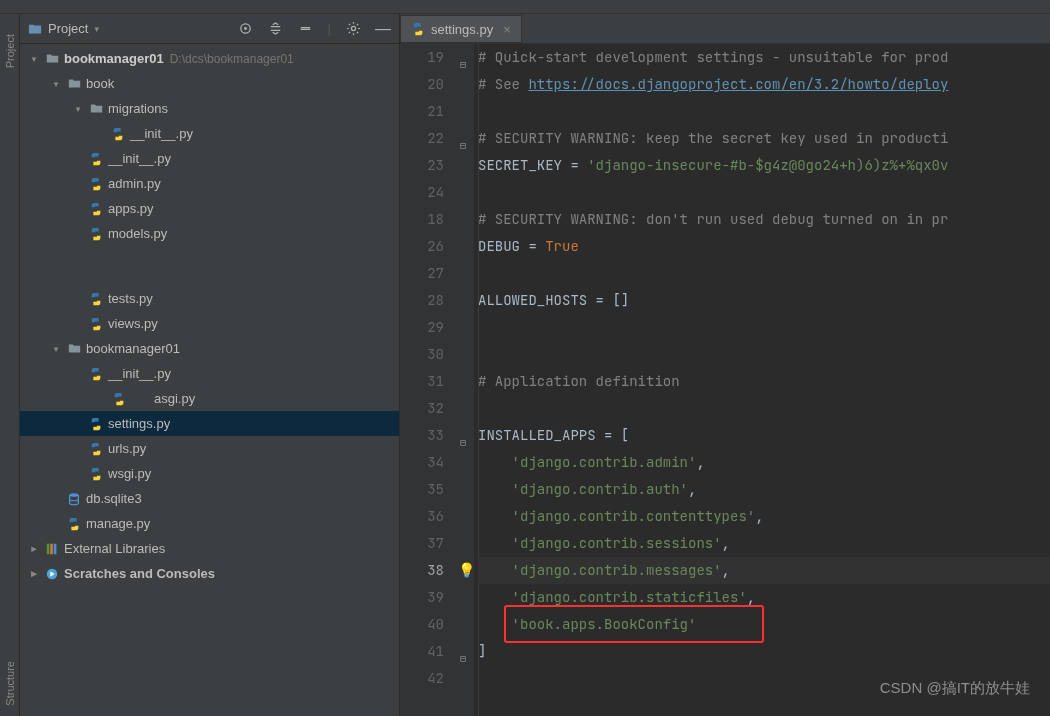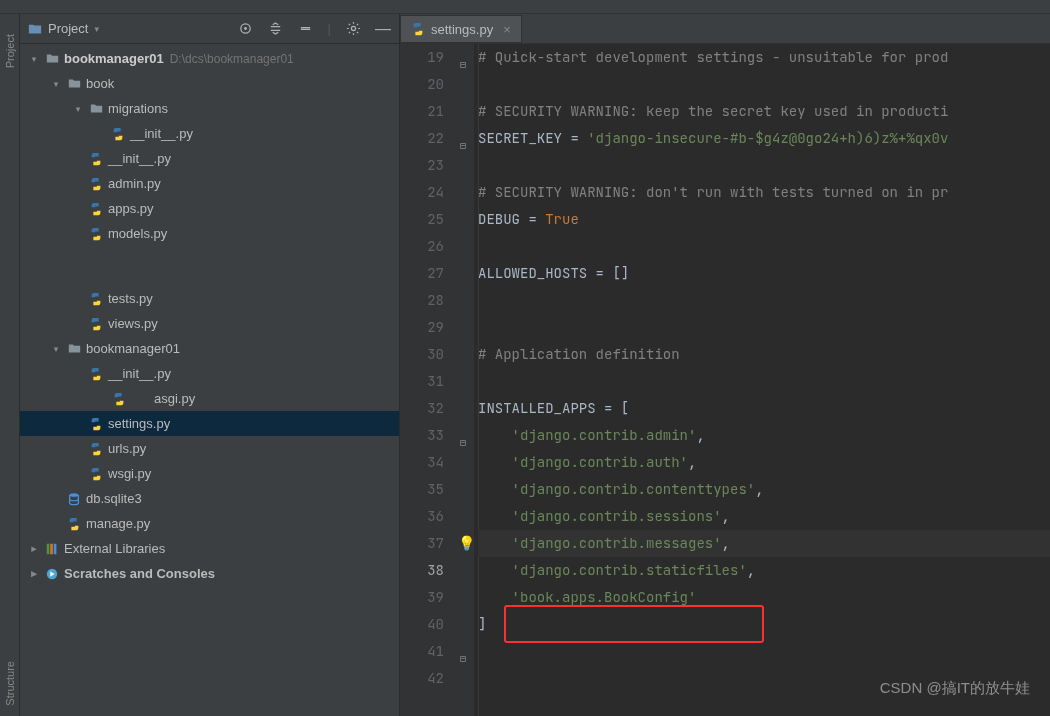--- a/index.html
+++ b/index.html
@@ -322,21 +322,21 @@
       </div>
     </div>
     <div class="editor">
       <div class="gutter" id="gutter">
           <div class="ln">19</div>
           <div class="ln">20</div>
           <div class="ln">21</div>
           <div class="ln">22</div>
           <div class="ln">23</div>
           <div class="ln">24</div>
-          <div class="ln">25</div>
+          <div class="ln">18</div>
           <div class="ln">26</div>
           <div class="ln">27</div>
           <div class="ln">28</div>
           <div class="ln">29</div>
           <div class="ln">30</div>
           <div class="ln">31</div>
           <div class="ln">32</div>
           <div class="ln">33</div>
           <div class="ln">34</div>
           <div class="ln">35</div>
@@ -350,25 +350,26 @@
         </div>
       <div class="fold-col" id="foldcol">
           <div class="fold-mark" style="top: 7px;">⊟</div>
           <div class="fold-mark" style="top: 88px;">⊟</div>
           <div class="fold-mark" style="top: 385px;">⊟</div>
           <div class="fold-mark" style="top: 601px;">⊟</div>
         </div>
       <div class="code" id="code">
         <div class="vline" style="left:4px"></div>
       <div class="code-line"><span class="comment"># Quick-start development settings - unsuitable for prod</span></div>
+          <div class="code-line"><span class="comment"># See <span class="link">https://docs.djangoproject.com/en/3.2/howto/deploy</span></span></div>
           <div class="code-line">&nbsp;</div>
           <div class="code-line"><span class="comment"># SECURITY WARNING: keep the secret key used in producti</span></div>
           <div class="code-line">SECRET_KEY = <span class="string">'django-insecure-#b-$g4z@0go24+h)6)z%+%qx0v</span></div>
           <div class="code-line">&nbsp;</div>
-          <div class="code-line"><span class="comment"># SECURITY WARNING: don't run with tests turned on in pr</span></div>
+          <div class="code-line"><span class="comment"># SECURITY WARNING: don't run used debug turned on in pr</span></div>
           <div class="code-line">DEBUG = <span class="const">True</span></div>
           <div class="code-line">&nbsp;</div>
           <div class="code-line">ALLOWED_HOSTS = []</div>
           <div class="code-line">&nbsp;</div>
           <div class="code-line">&nbsp;</div>
           <div class="code-line"><span class="comment"># Application definition</span></div>
           <div class="code-line">&nbsp;</div>
           <div class="code-line">INSTALLED_APPS = [</div>
           <div class="code-line">    <span class="string">'django.contrib.admin'</span>,</div>
           <div class="code-line">    <span class="string">'django.contrib.auth'</span>,</div>

